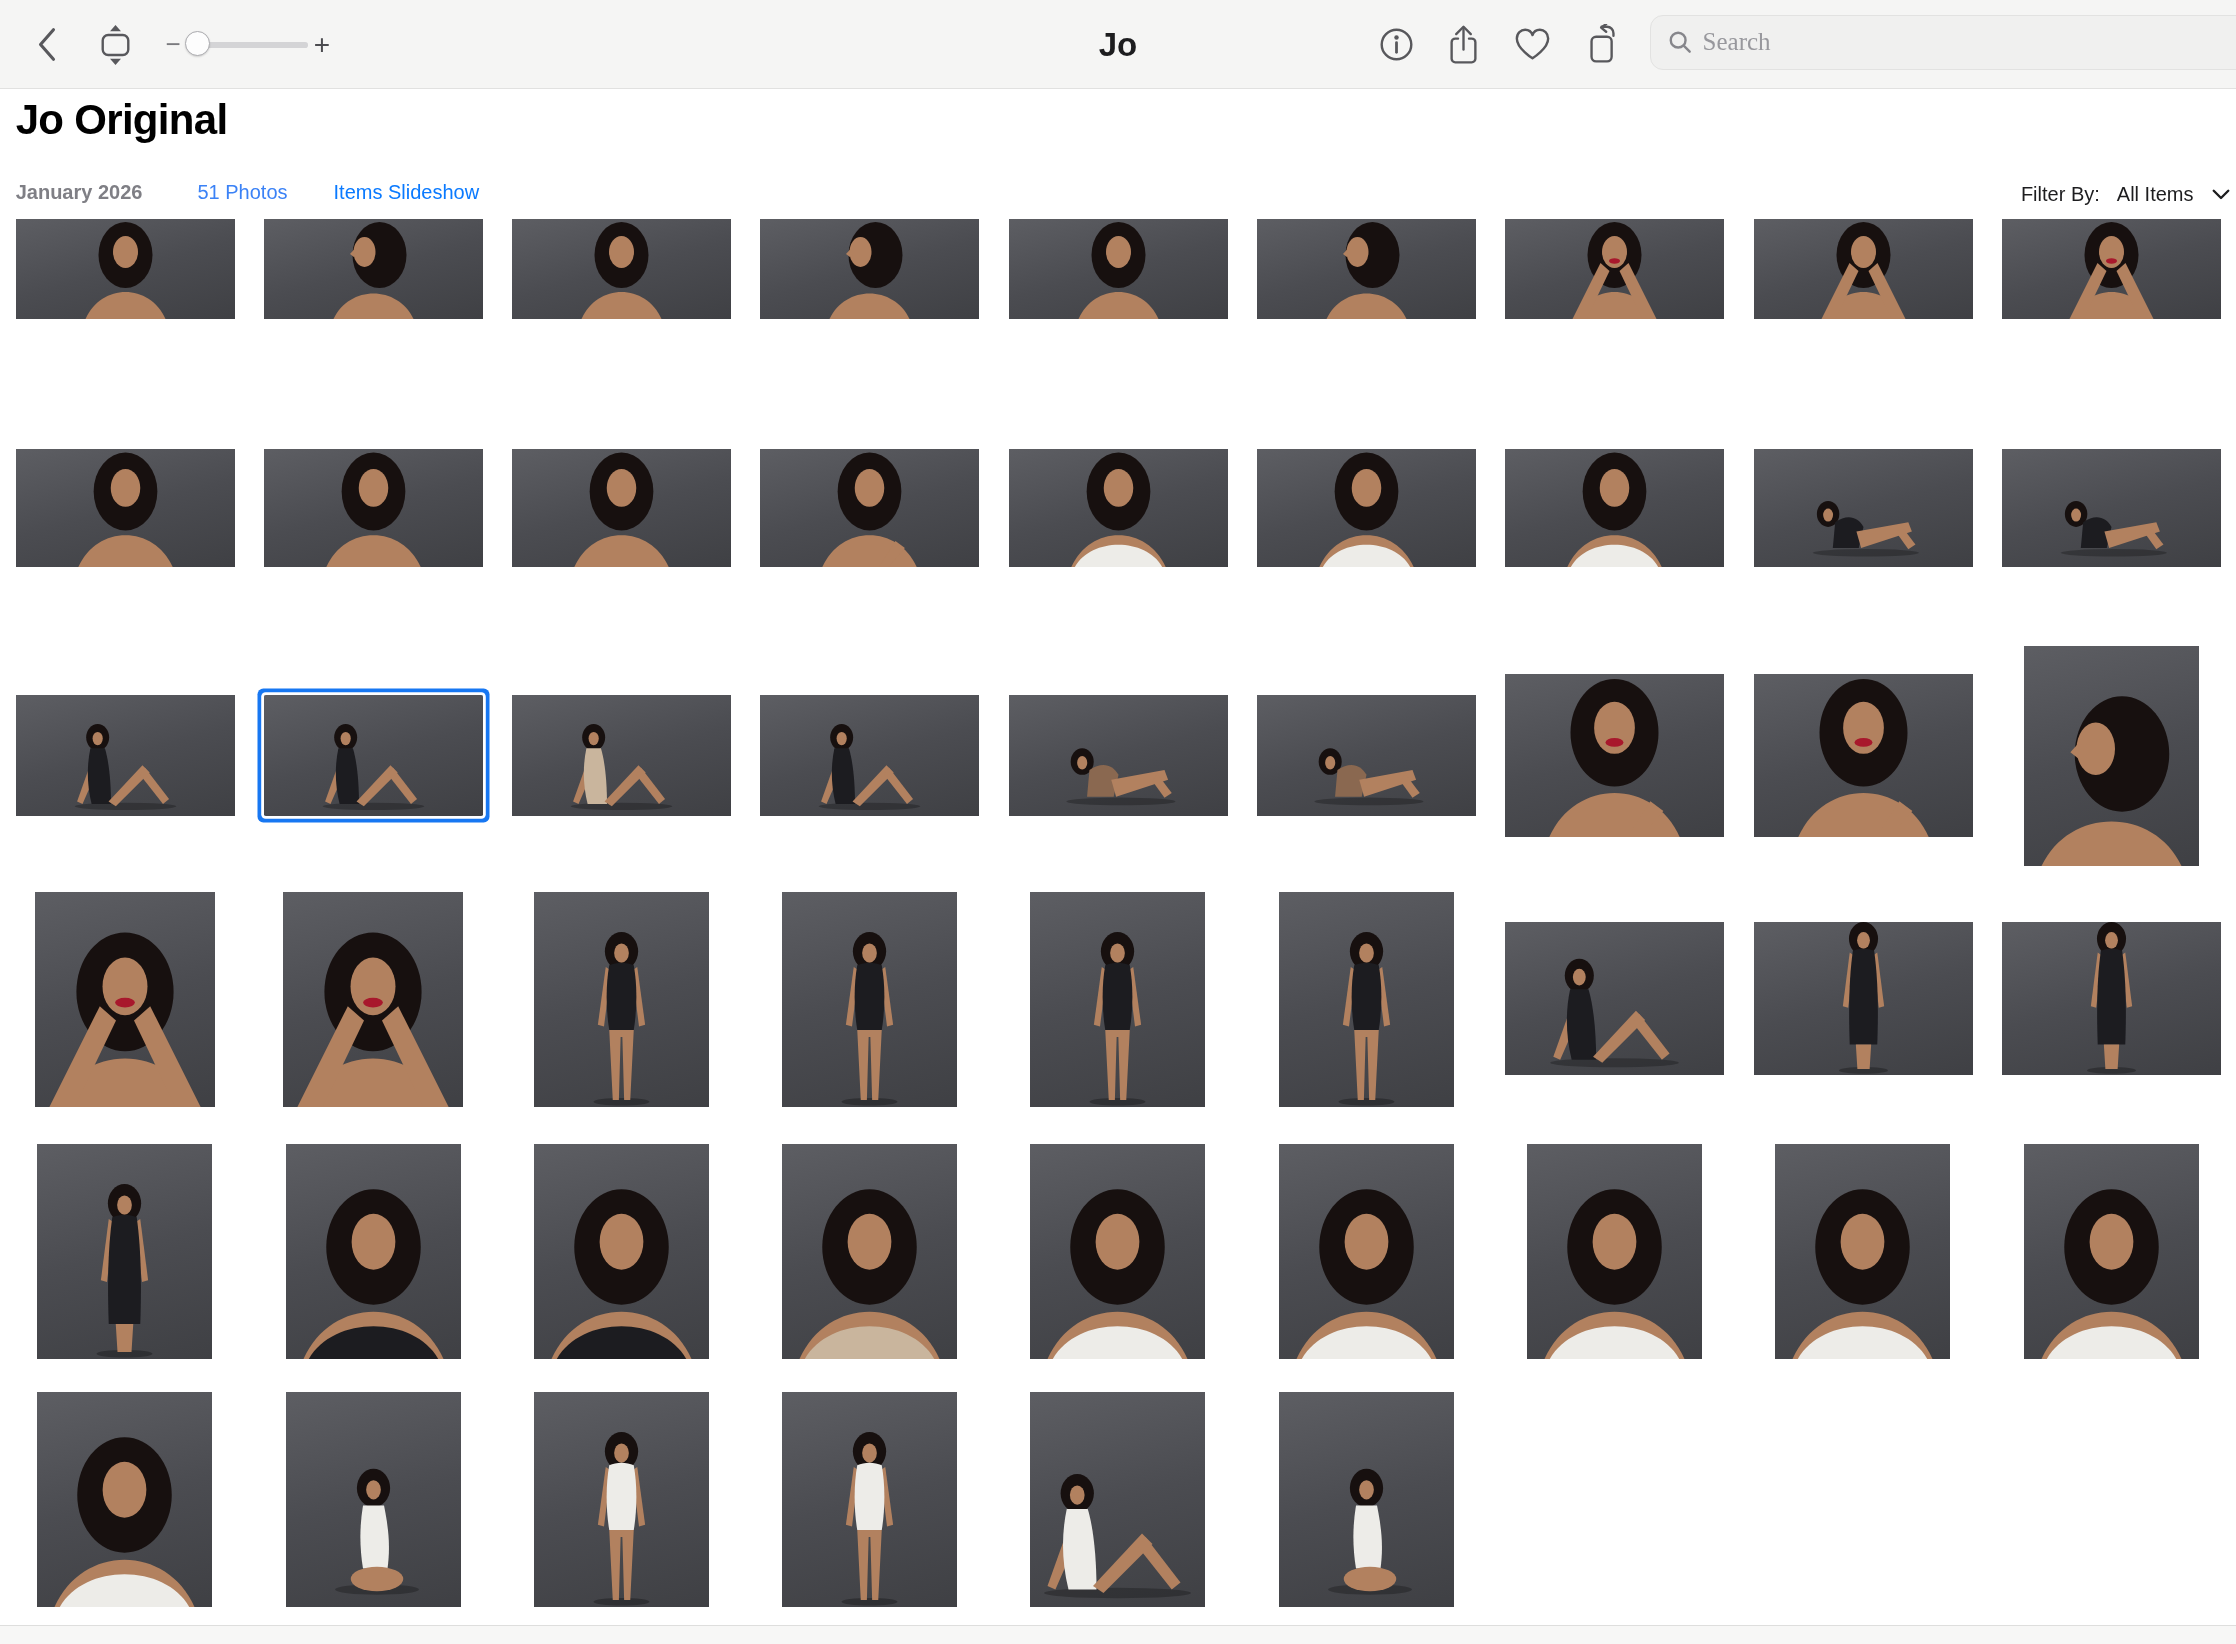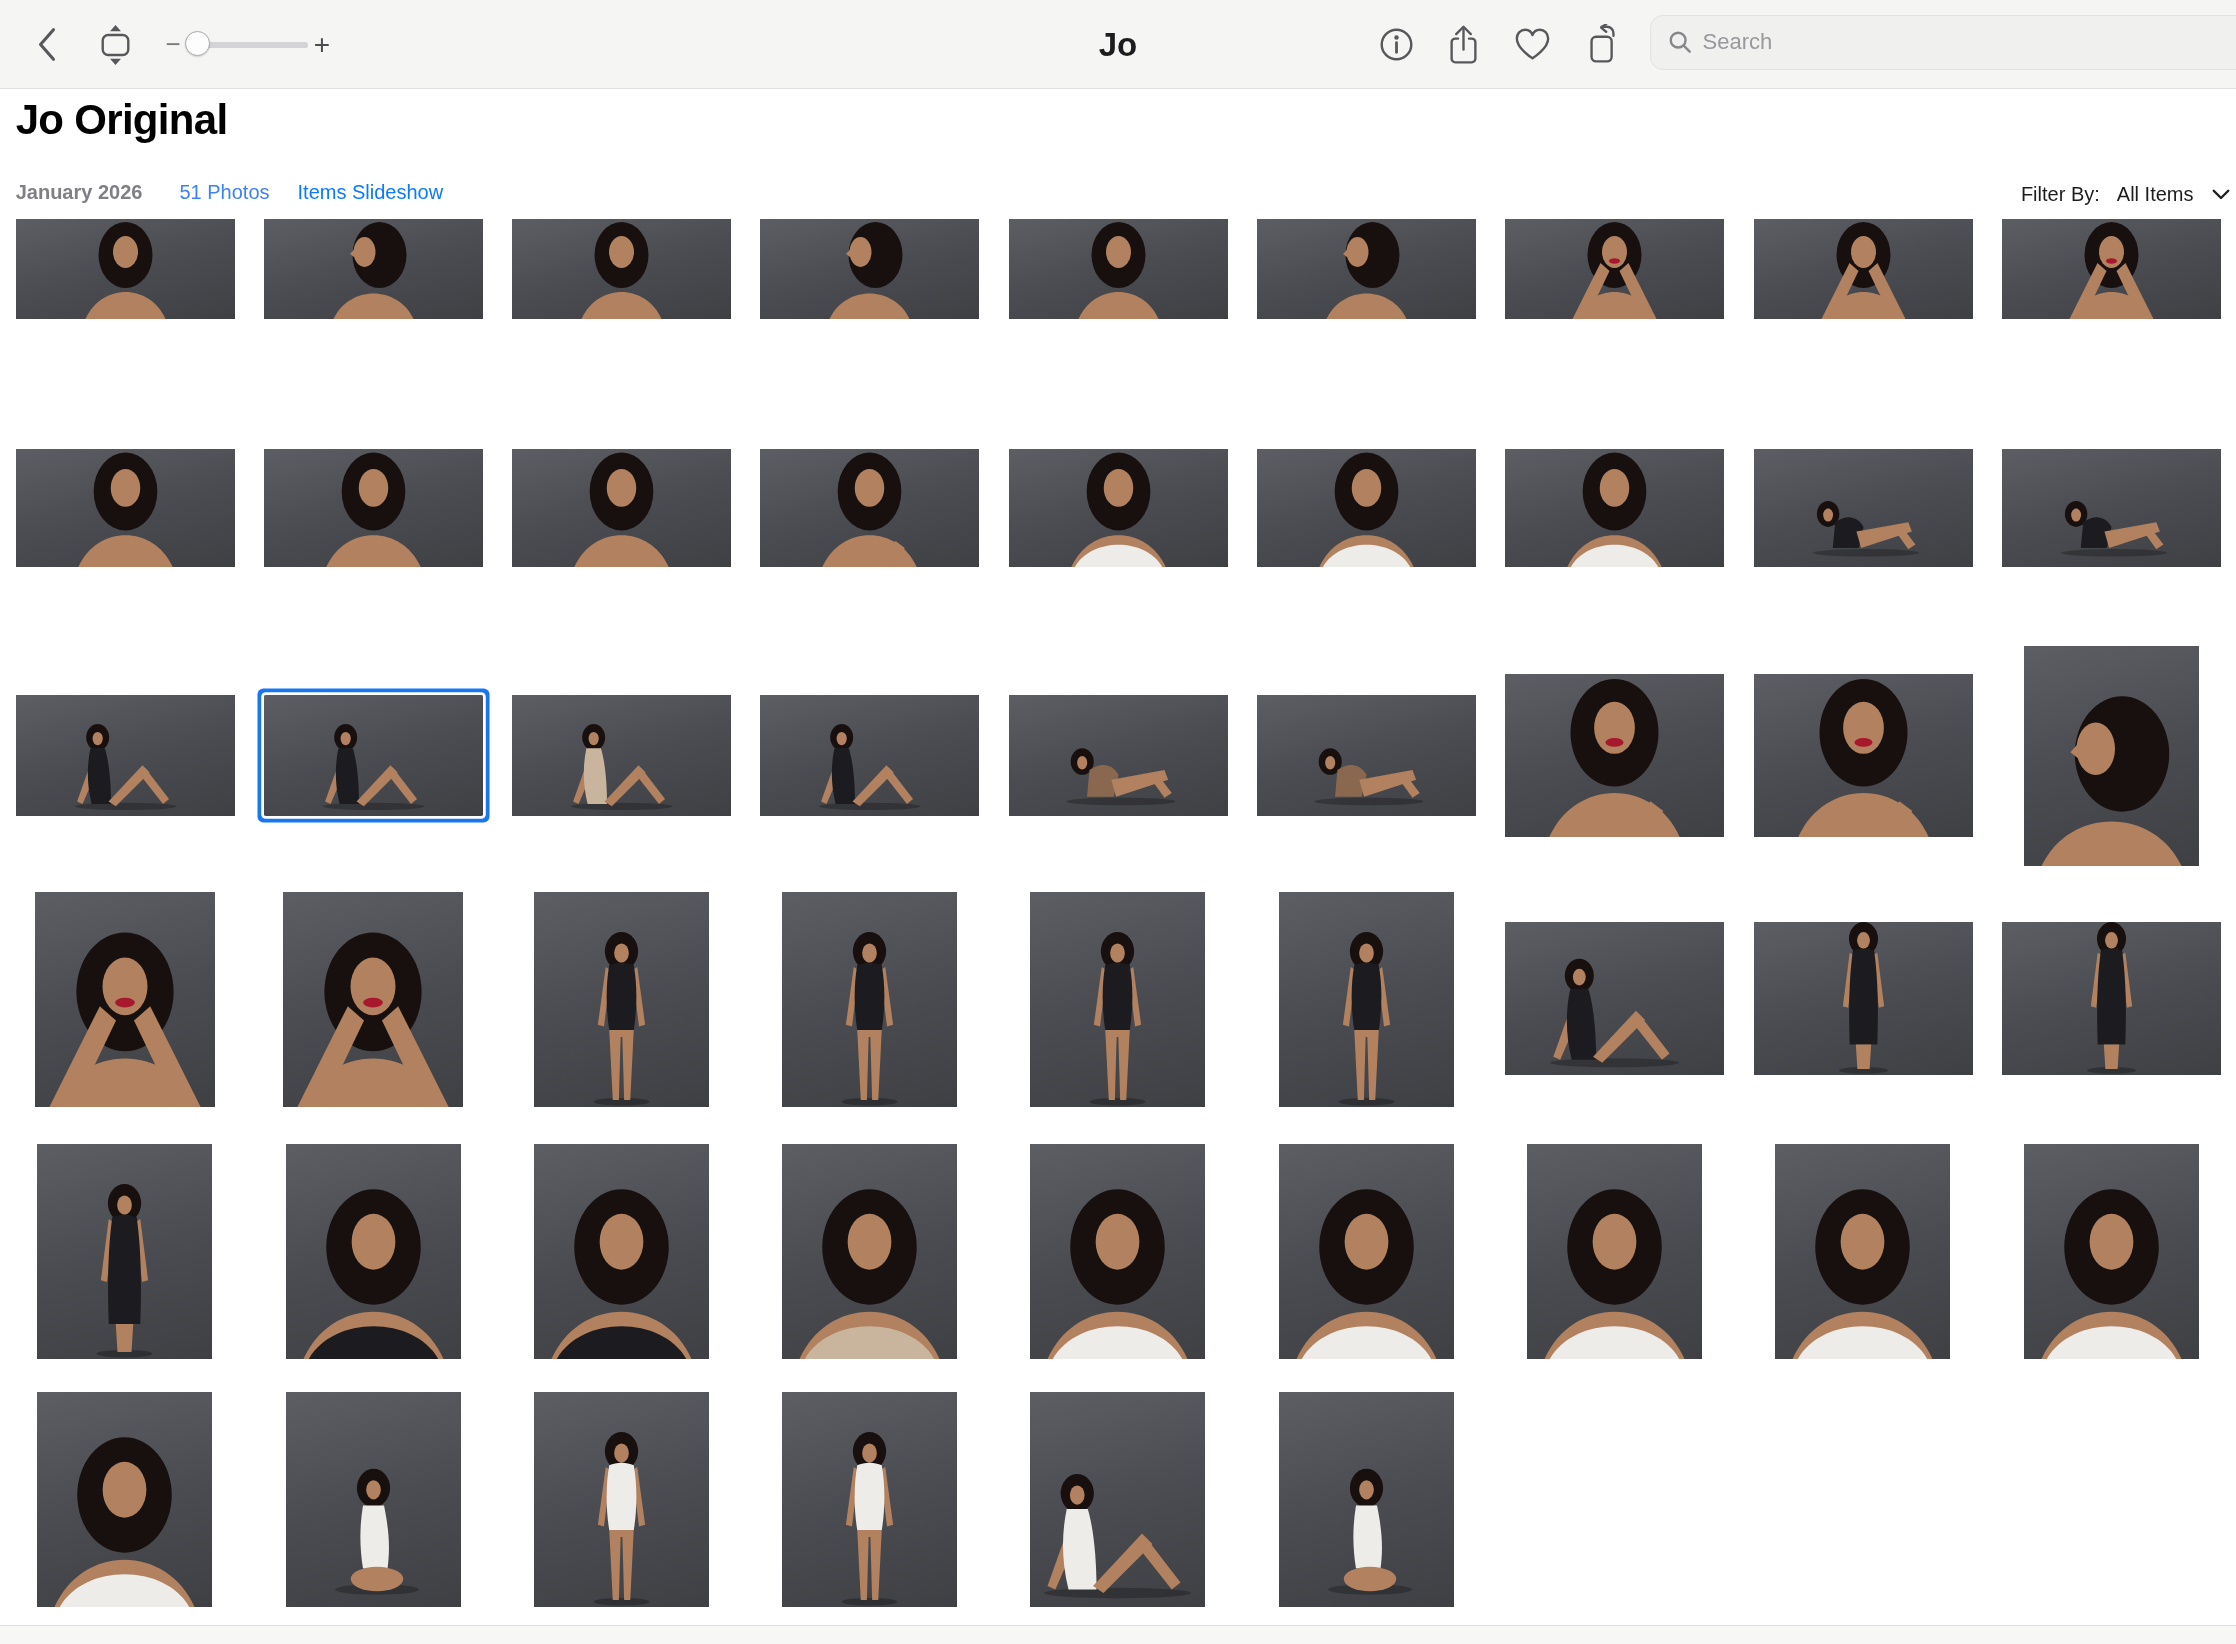--- a/index.html
+++ b/index.html
@@ -20,28 +20,28 @@
   .zoom-minus, .zoom-plus { font-size:26px; color:#7a7a7e; }
   .zoom-plus { color:#4c4c50; font-size:28px; }
   .slider-track { position:absolute; left:188px; top:42px; width:120px; height:5.5px;
                   background:#d4d4d6; border-radius:2.8px; }
   .slider-thumb { position:absolute; left:185px; top:31px; width:25px; height:25px;
                   border-radius:50%; background:#fdfdfd; border:1.4px solid #ababaf;
                   box-shadow:0 0.9px 1.8px rgba(0,0,0,.15); }
   .search { position:absolute; left:1650px; top:14.8px; width:609px; height:55px;
             background:#f0f0ef; border:0.9px solid #e2e2e1; border-radius:13px;
             display:flex; align-items:center; padding:0 16.6px; }
-  .search input { border:none; outline:none; background:transparent; font-size:22px;
-                  color:#333; width:498px; font-family:Liberation Sans, sans-serif; }
+  .search input { border:none; outline:none; background:transparent; font-size:25px;
+                  color:#333; width:498px; font-family:Liberation Serif, serif; }
   .search input::placeholder { color:#98989d; }
 
   
   .album-title { position:absolute; left:15.7px; top:96px; font-size:42px; font-weight:700;
                  letter-spacing:-0.7px; color:#000;text-align:center; }
-  .meta-row { position:absolute; left:15.7px; top:181px; font-size:20px; display:flex; gap:28px;
+  .meta-row { position:absolute; left:15.7px; top:181px; font-size:20px; display:flex; gap:46px;
               align-items:center; }
   .meta-date  { color:#7f7f85; font-weight:700; }
   .meta-count { color:#3b82f6; font-weight:400;margin-left:9px; }
   .meta-slideshow { color:#0a7aff; font-weight:400; cursor:pointer; }
   .filter { position:absolute; right:5.5px; top:183px; display:flex; align-items:center; gap:17px;
             font-size:20px; color:#1d1d1f; cursor:default; }
   .filter .f-label { font-weight:400; }
   .filter .f-value { font-weight:400; }
 
   

